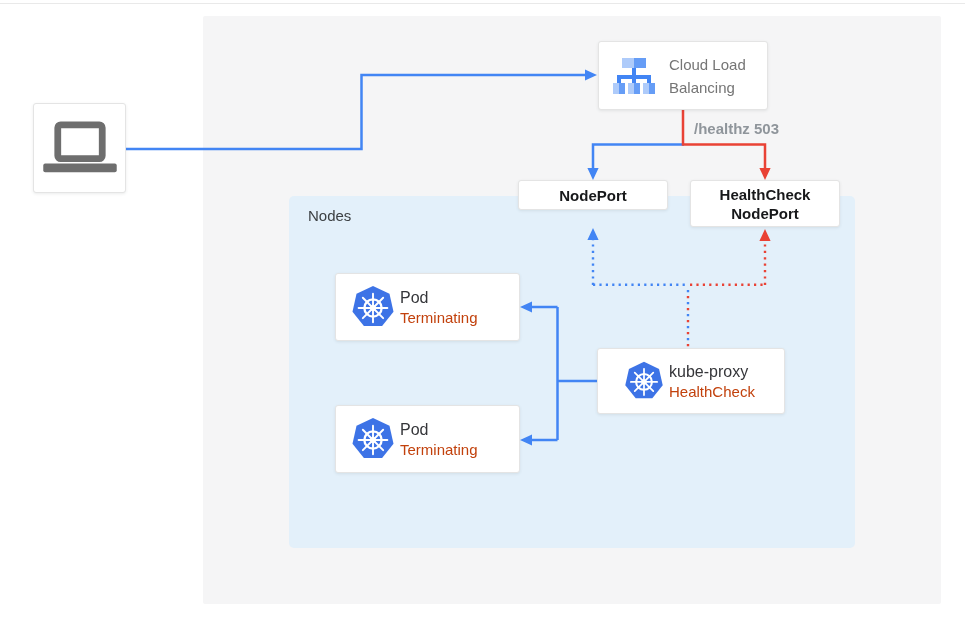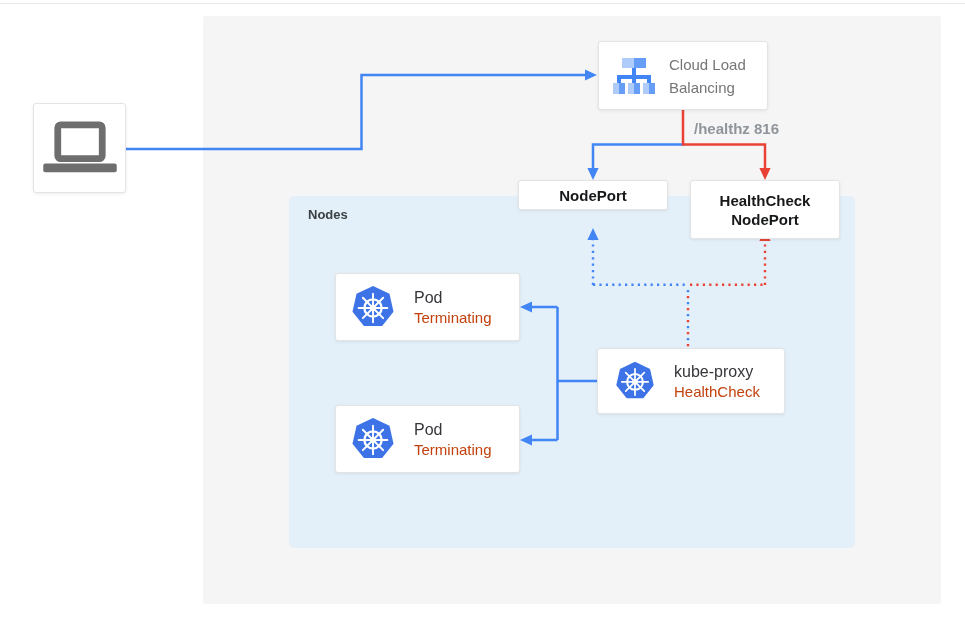--- a/index.html
+++ b/index.html
@@ -1,37 +1,37 @@
 <!DOCTYPE html>
 <html><head>
 <meta charset="utf-8">
 <style>
   html,body{margin:0;padding:0;background:#fff;font-family:"Liberation Sans",sans-serif;}
   #canvas{position:relative;width:965px;height:623px;background:#fff;overflow:hidden;}
   .hairline{position:absolute;left:0;top:3px;width:100%;height:1px;background:#e9e9e9;z-index:0;}
   .panel{position:absolute;left:203px;top:16px;width:738px;height:588px;background:#f5f5f6;border-radius:2px;z-index:1;}
   .nodes-box{position:absolute;left:289px;top:196px;width:566px;height:352px;background:#e3f0fa;border-radius:5px;z-index:2;}
-  .nodes-label{position:absolute;left:308px;top:207px;font-size:13px;color:#3c4043;z-index:12;font-weight:bold;}
+  .nodes-label{position:absolute;left:308px;top:207px;font-size:15px;color:#3c4043;z-index:12;}
   svg.wires{position:absolute;left:0;top:0;width:965px;height:623px;z-index:5;pointer-events:none;}
   .card{position:absolute;background:#fff;border:1px solid #e4e4e4;border-radius:3px;
         box-shadow:0 1px 3px rgba(60,64,67,.10);z-index:10;box-sizing:border-box;
         display:flex;align-items:center;}
   .laptop-card{left:33px;top:103px;width:93px;height:90px;justify-content:center;}
   .clb-card{left:598px;top:41px;width:170px;height:69px;padding-left:12px;}
   .clb-label{margin-left:12px;font-size:15px;line-height:23px;color:#757575;width:92px;}
   .healthz{position:absolute;left:694px;top:120px;font-size:15px;font-weight:bold;color:#8f959b;z-index:12;}
   .port-card{height:30px;width:150px;justify-content:center;text-align:center;
              font-size:15px;font-weight:bold;color:#17181a;line-height:19px;}
   .nodeport-card{left:518px;top:180px;}
-  .hc-card{left:690px;top:180px;height:59px;}
+  .hc-card{left:690px;top:180px;height:47px;}
   .entity-card{width:185px;height:68px;padding-left:14px;}
   .pod1-card{left:335px;top:273px;}
   .pod2-card{left:335px;top:405px;}
-  .kp-card{left:597px;top:348px;width:188px;height:66px;padding-left:16px;}
-  .entity-text{margin-left:18px;}
+  .kp-card{left:597px;top:348px;width:188px;height:66px;padding-left:25px;}
+  .entity-text{margin-left:4px;}
   .entity-title{font-size:16px;color:#35363a;line-height:21px;}
   .entity-sub{font-size:15px;color:#c2410c;line-height:20px;}
 </style>
 </head>
 <body>
 
 <div id="canvas">
 
   <div class="hairline"></div>
   <div class="panel"></div>
@@ -101,21 +101,21 @@
       <rect x="2" y="25" width="6" height="11" fill="#aecbfa"></rect>
       <rect x="8" y="25" width="6" height="11" fill="#669df6"></rect>
       <rect x="17" y="25" width="6" height="11" fill="#aecbfa"></rect>
       <rect x="23" y="25" width="6" height="11" fill="#669df6"></rect>
       <rect x="32" y="25" width="6" height="11" fill="#aecbfa"></rect>
       <rect x="38" y="25" width="6" height="11" fill="#669df6"></rect>
     </svg>
     <div class="clb-label">Cloud Load Balancing</div>
   </div>
 
-  <div class="healthz">/healthz 816</div>
+  <div class="healthz">/healthz 503</div>
 
   <div class="card port-card nodeport-card">
     <span>NodePort</span>
   </div>
 
   <div class="card port-card hc-card">
     <span style="width:118px;">HealthCheck NodePort</span>
   </div>
 
   <div class="card entity-card pod1-card">

